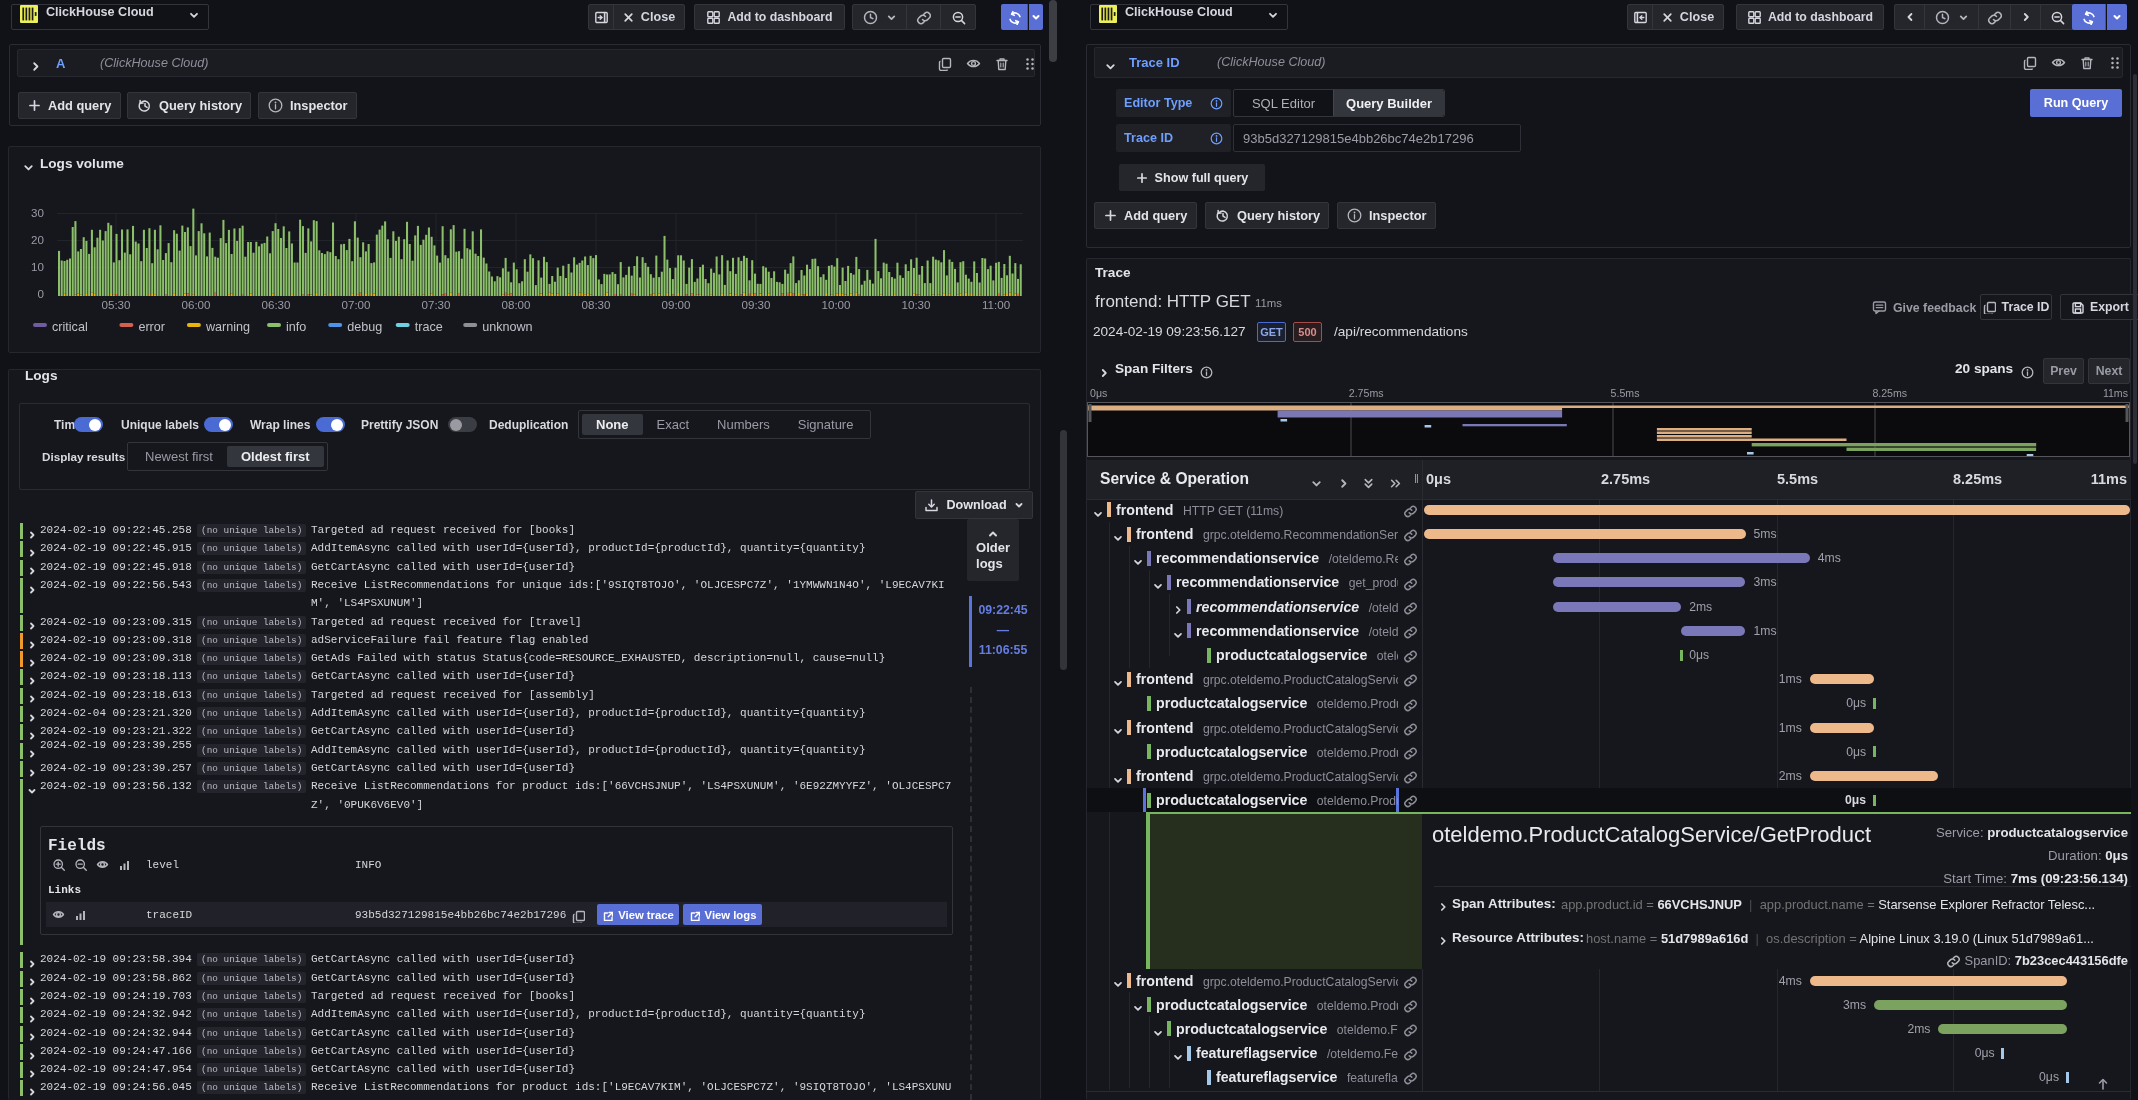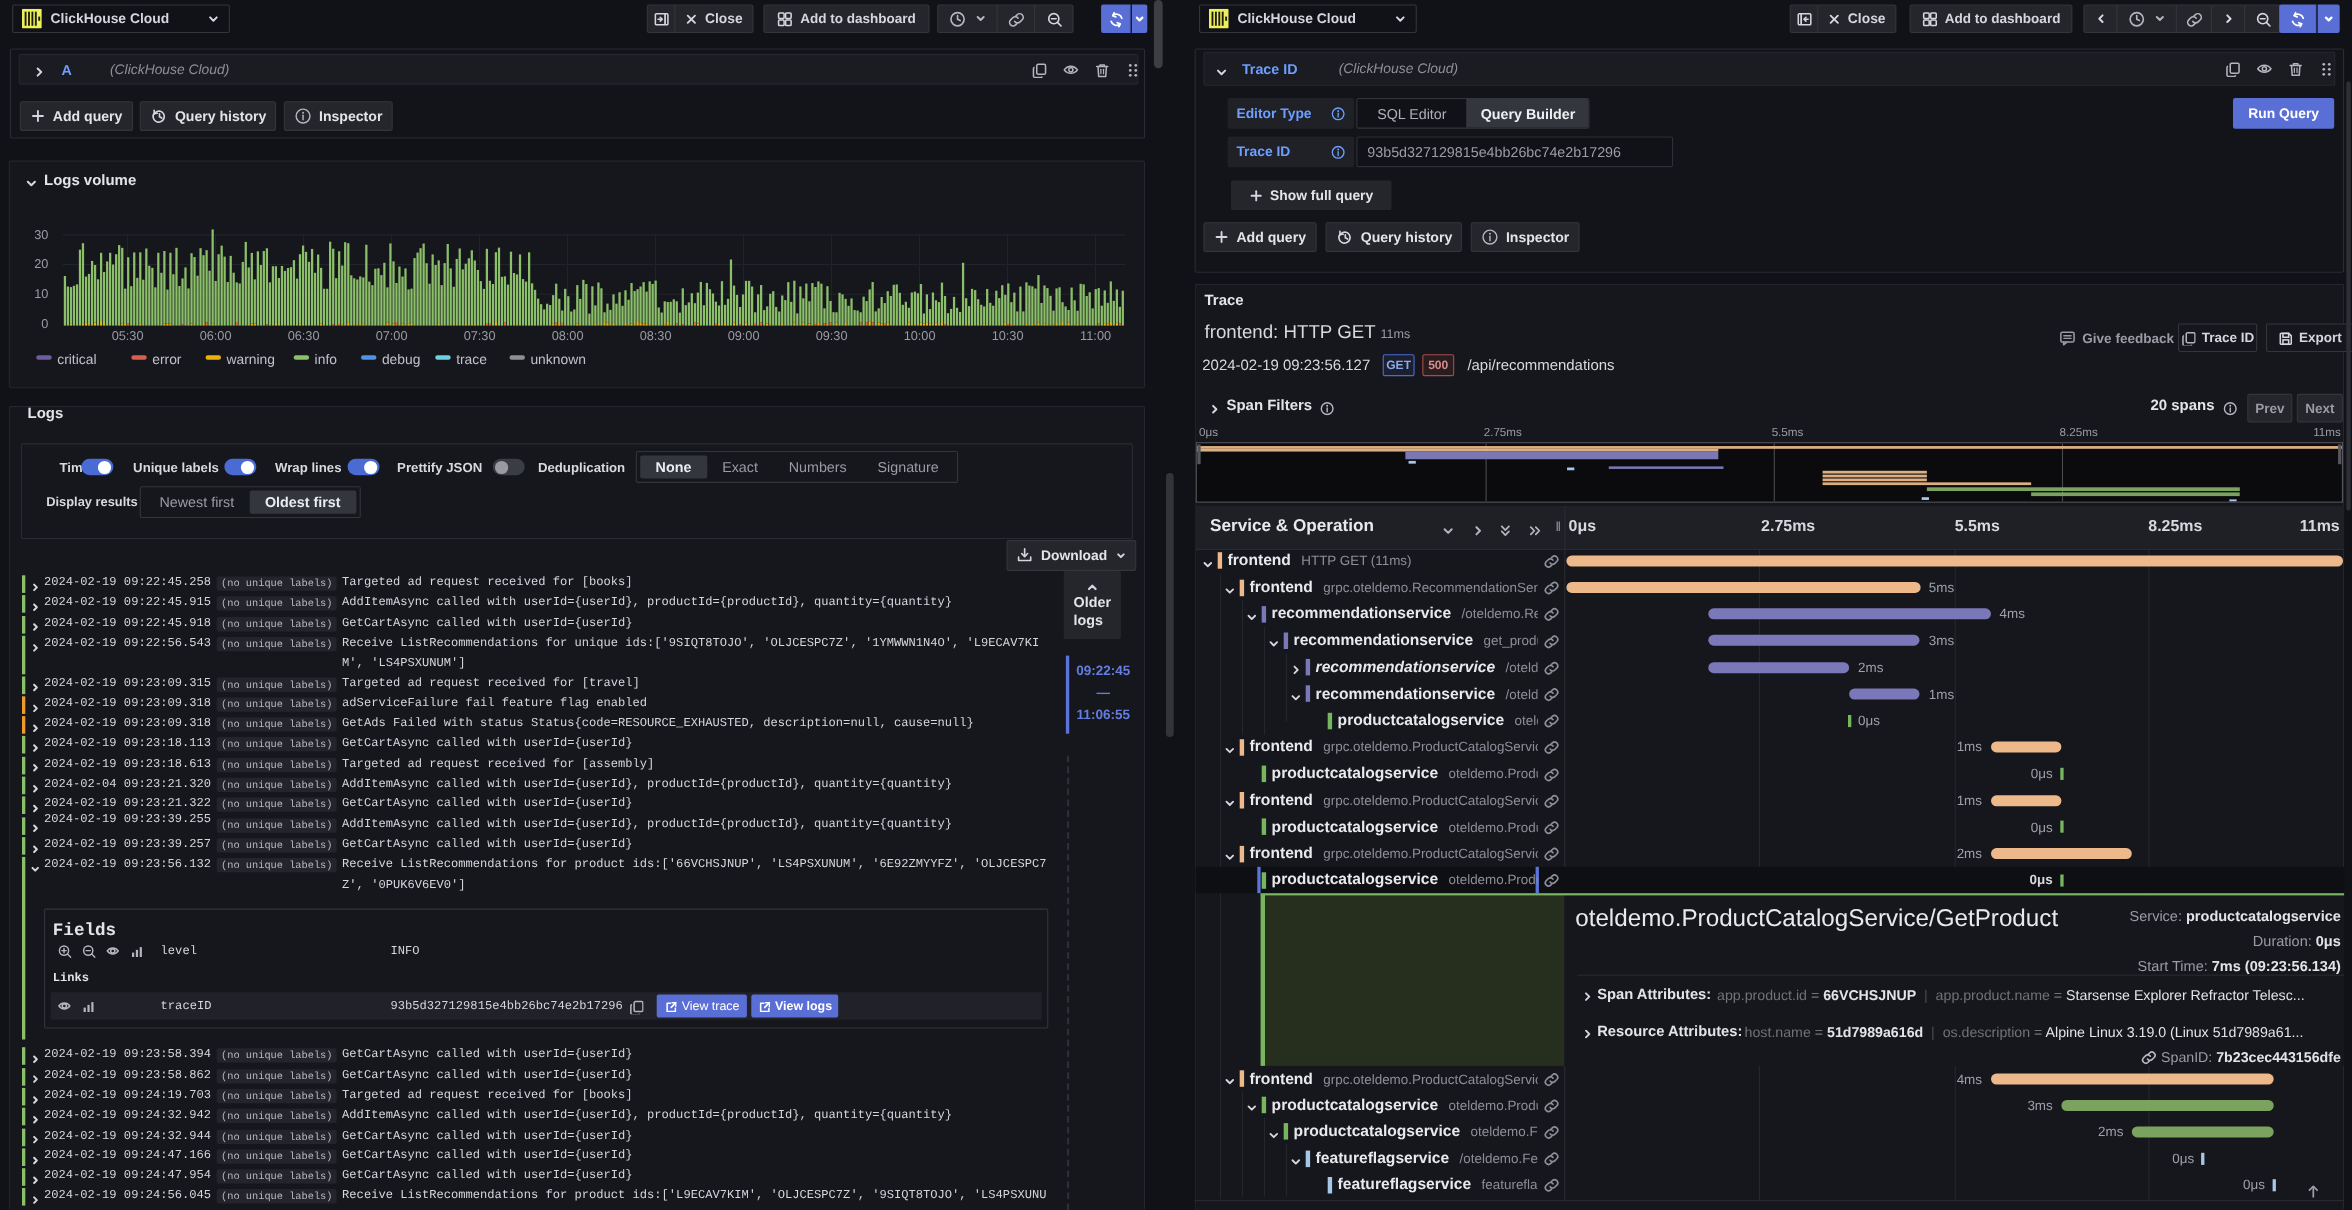--- a/index.html
+++ b/index.html
@@ -1,21 +1,21 @@
 <!DOCTYPE html>
 <html><head><meta charset="utf-8"><style>
 *{margin:0;padding:0;box-sizing:border-box}
 html,body{width:2138px;height:1100px;background:#111217;font-family:"Liberation Sans",sans-serif;overflow:hidden;position:relative;color:#ccccdc}
 .abs{position:absolute}
 .mono{font-family:"Liberation Mono",monospace}
 .ic{display:inline-block;vertical-align:middle}
 svg{display:block}
 svg.ic{flex:none}
 
-.dsbox{position:absolute;height:26px;border:1px solid #34353b;border-radius:2px;background:#111217;display:flex;align-items:center;padding:0 8px;gap:8px}
+.dsbox{position:absolute;height:26px;border:1px solid #34353b;border-radius:2px;background:#111217;display:flex;align-items:flex-start;padding:0 8px;gap:8px}
 .dstxt{color:#d5d6de;font-size:12.6px;font-weight:700}
 .tbtn{position:absolute;height:26px;background:#24262c;border:1px solid #34353b;border-radius:2px;display:flex;align-items:center;justify-content:center;color:#d5d6de;font-size:12.3px;font-weight:700;gap:6px;white-space:nowrap}
 .tgroup{position:absolute;height:26px;background:#24262c;border:1px solid #34353b;border-radius:2px;display:flex;align-items:stretch}
 .tseg{display:flex;align-items:center;justify-content:center;padding:0 7px;border-right:1px solid #34353b;box-sizing:border-box}
 .tseg:last-child{border-right:none}
 .bluebtn{background:#5a6fd6;border:none;border-radius:2px;display:flex;align-items:center;justify-content:center;color:#fff}
 .panel{position:absolute;background:#16171d;border:1px solid #25262e;border-radius:2px}
 .qname{color:#6e9fff;font-weight:700;font-size:13px}
 .ital{font-style:italic;color:#8f8f99;font-size:12.6px}
 .secbtn{position:absolute;height:27px;background:#24262c;border:1px solid #34353b;border-radius:2px;display:flex;align-items:center;color:#e3e4e8;font-size:12.8px;font-weight:700;gap:7px;padding:0 9px;white-space:nowrap}
@@ -901,21 +901,21 @@
 <div class="abs" style="left:572px;top:907px"><svg class="ic" width="13" height="13" viewBox="0 0 13 13" style="">
       <rect x="4.5" y="1.5" width="8" height="9" rx="1.2" stroke="#b4b5bd" stroke-width="1.4" fill="none"></rect>
       <path d="M9.5 12.5 a1.5 1.5 0 0 1 -1.5 1 L3 13.5 a1.5 1.5 0 0 1 -1.5 -1.5 L1.5 5.5 a1.5 1.5 0 0 1 1 -1.4" stroke="#b4b5bd" stroke-width="1.4" fill="none"></path>
     </svg></div>
 <div class="abs" style="left:597px;top:904px;width:82px;height:21px;background:#5a6fd6;border-radius:2px;display:flex;align-items:center;justify-content:center;gap:5px">
     <span><svg class="ic" width="11" height="11" viewBox="0 0 11 11" style="">
         <path d="M5.5 3 L2.5 3 L2.5 10.5 L10 10.5 L10 7.5" stroke="#fff" stroke-width="1.4" fill="none" stroke-linecap="round" stroke-linejoin="round"></path>
         <path d="M7 2.5 L10.5 2.5 L10.5 6" stroke="#fff" stroke-width="1.4" fill="none" stroke-linecap="round" stroke-linejoin="round"></path>
         <path d="M10.5 2.5 L6.2 6.8" stroke="#fff" stroke-width="1.4" fill="none" stroke-linecap="round" stroke-linejoin="round"></path>
       </svg></span>
-    <span style="font-size:11.3px;font-weight:400;color:#fff">View trace</span>
+    <span style="font-size:11.3px;font-weight:700;color:#fff">View trace</span>
   </div>
 <div class="abs" style="left:683px;top:904px;width:79px;height:21px;background:#5a6fd6;border-radius:2px;display:flex;align-items:center;justify-content:center;gap:5px">
     <span><svg class="ic" width="11" height="11" viewBox="0 0 11 11" style="">
         <path d="M5.5 3 L2.5 3 L2.5 10.5 L10 10.5 L10 7.5" stroke="#fff" stroke-width="1.4" fill="none" stroke-linecap="round" stroke-linejoin="round"></path>
         <path d="M7 2.5 L10.5 2.5 L10.5 6" stroke="#fff" stroke-width="1.4" fill="none" stroke-linecap="round" stroke-linejoin="round"></path>
         <path d="M10.5 2.5 L6.2 6.8" stroke="#fff" stroke-width="1.4" fill="none" stroke-linecap="round" stroke-linejoin="round"></path>
       </svg></span>
     <span style="font-size:11.3px;font-weight:700;color:#fff">View logs</span>
   </div>
 <div class="lbar" style="top:952.3px;height:16px;background:#8bbf69"></div>

